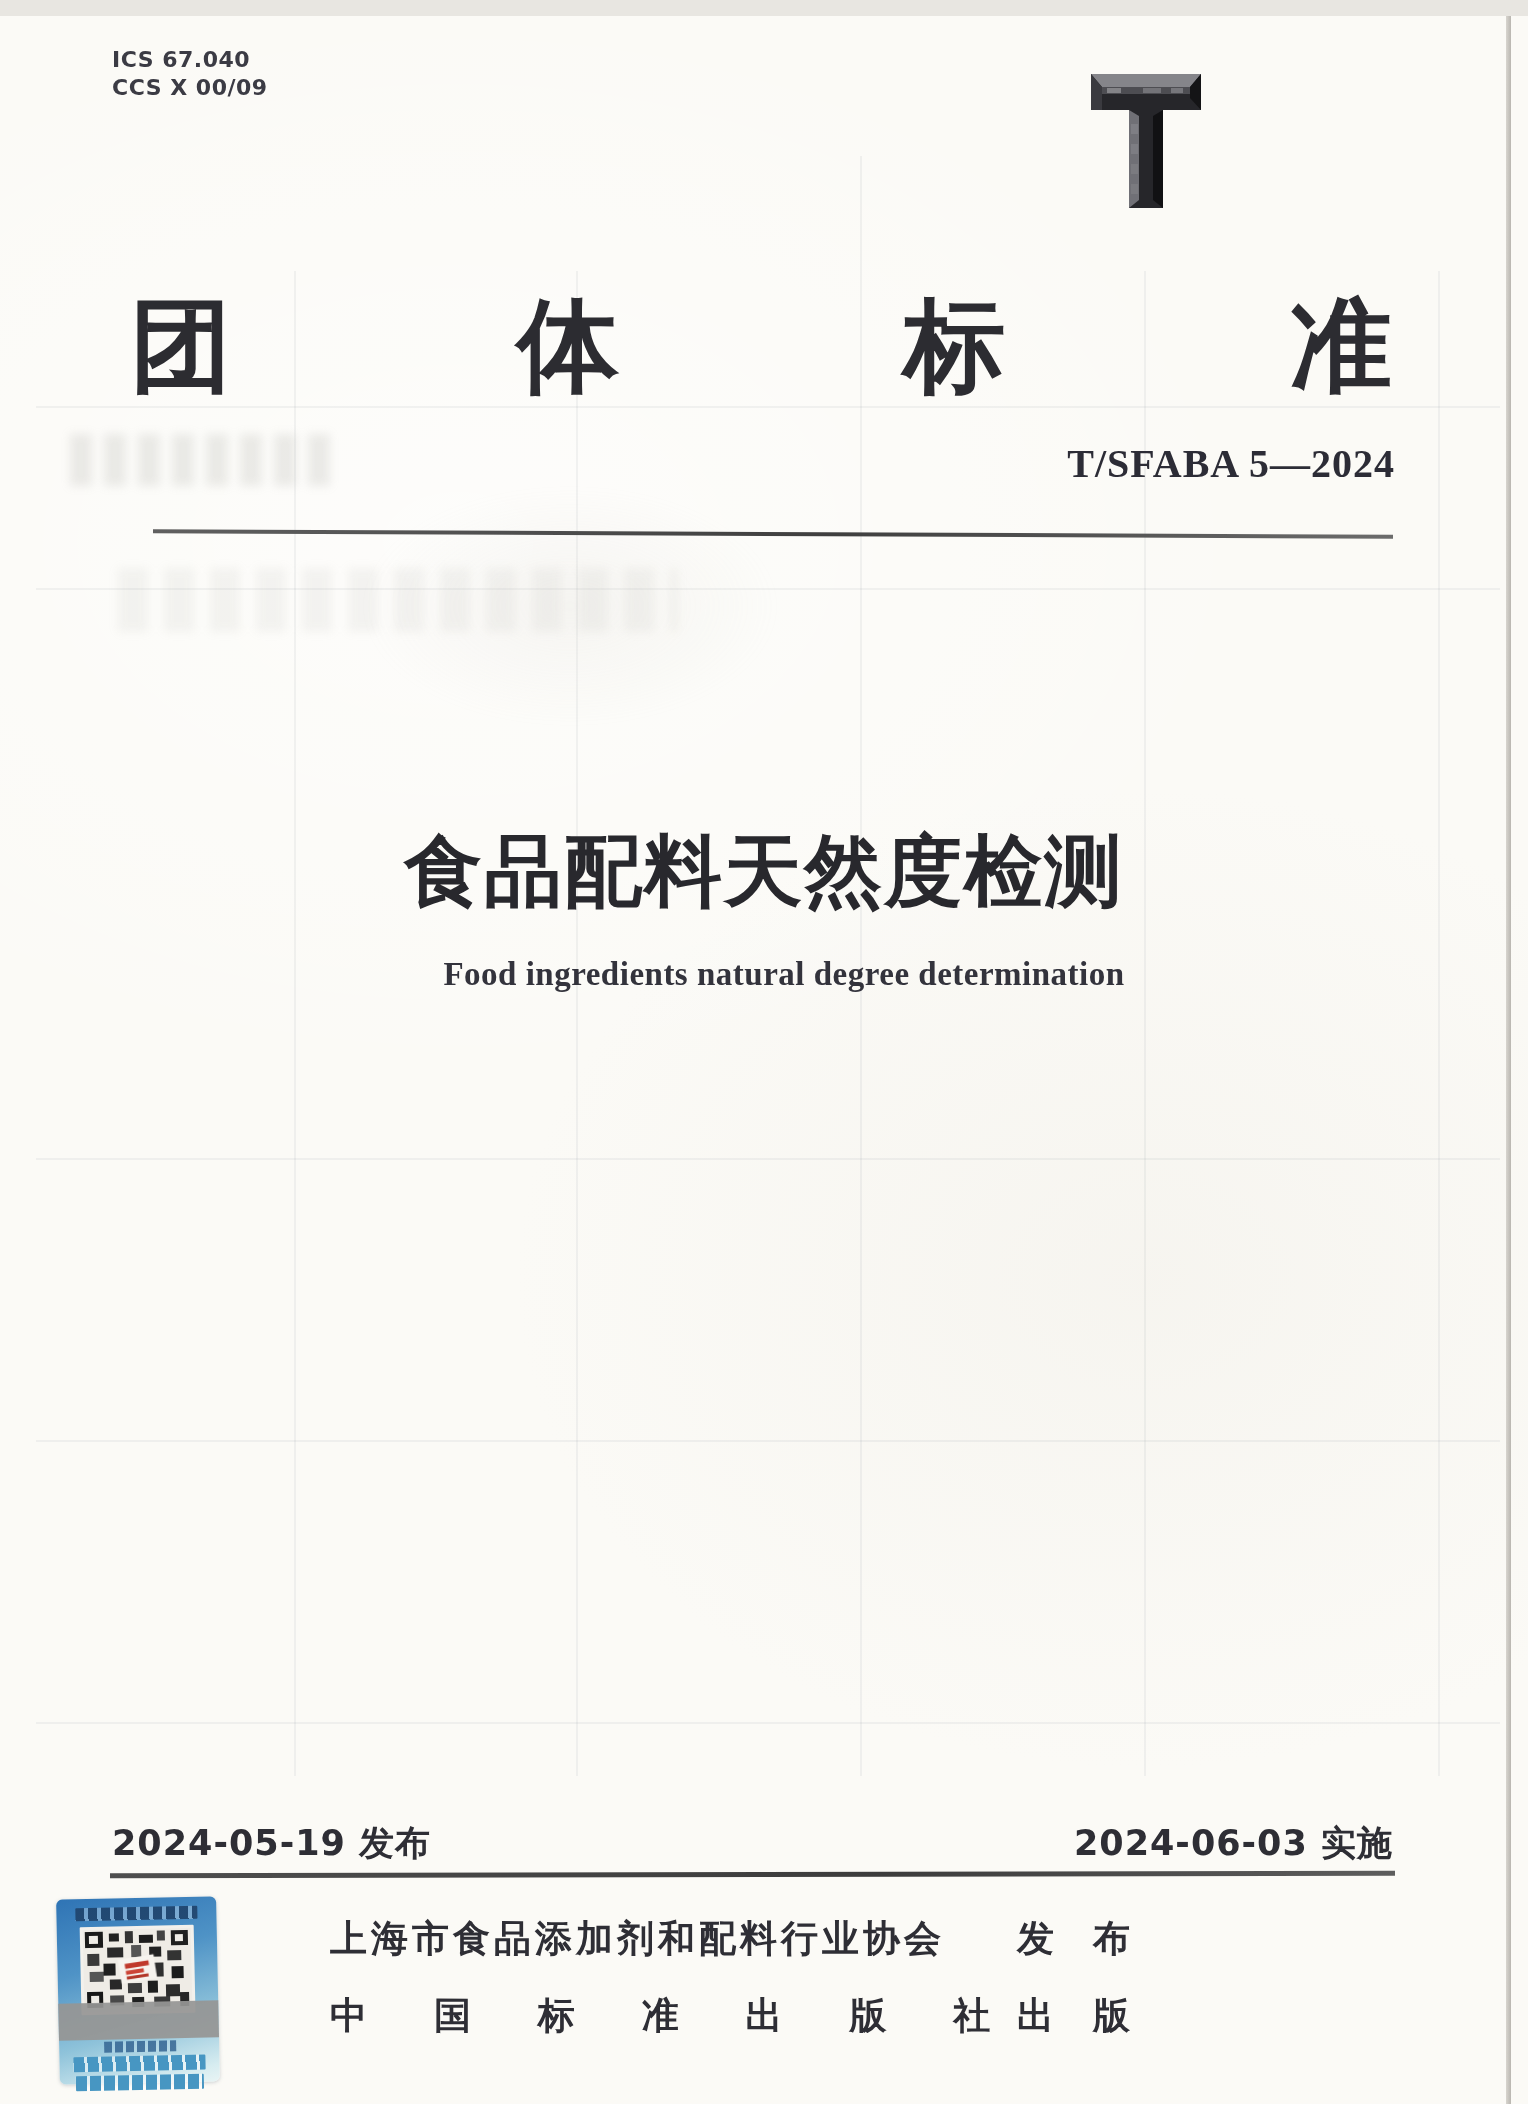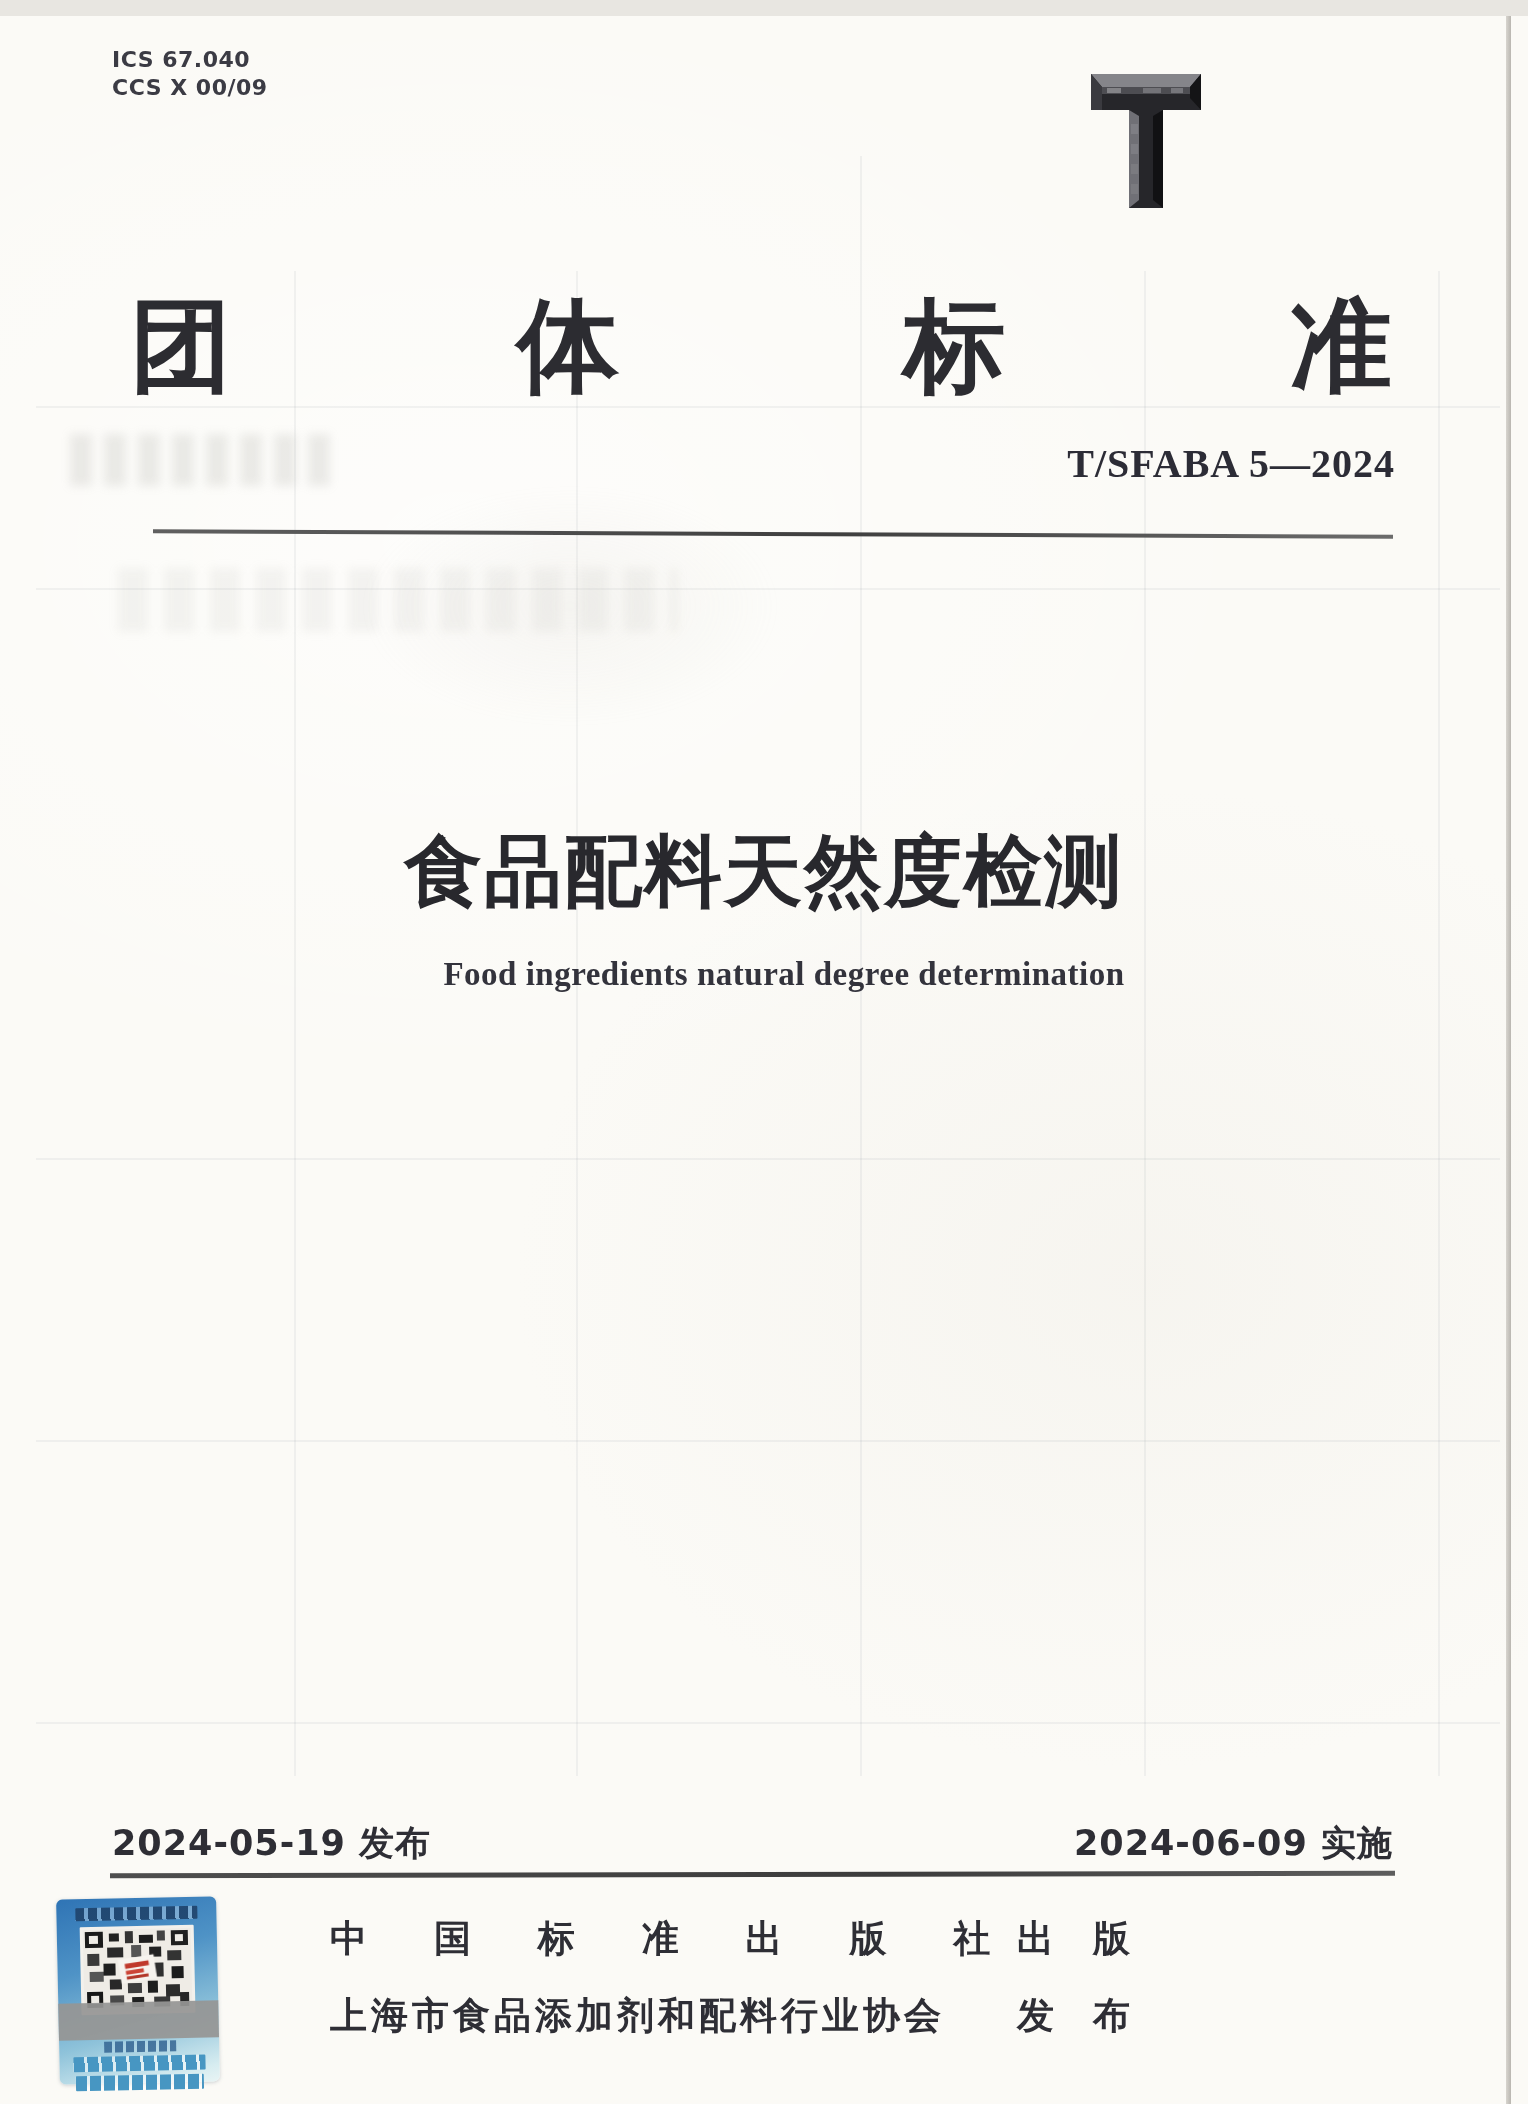--- a/index.html
+++ b/index.html
@@ -135,32 +135,32 @@
   </div>
 
   <div class="std-num">T/SFABA 5—2024</div>
 
   <div class="rule-top"></div>
 
   <div class="title-cn">食品配料天然度检测</div>
   <div class="title-en">Food ingredients natural degree determination</div>
 
   <div class="date issue">2024-05-19 发布</div>
-  <div class="date impl">2024-06-09 实施</div>
+  <div class="date impl">2024-06-03 实施</div>
 
   <div class="rule-bottom"></div>
 
   <div class="pub">
+    <div class="pub-row">
+      <span class="pub-name">上海市食品添加剂和配料行业协会</span>
+      <span class="pub-action">发 布</span>
+    </div>
     <div class="pub-row">
       <span class="pub-name spread">中 国 标 准 出 版 社</span>
       <span class="pub-action">出 版</span>
-    </div>
-    <div class="pub-row">
-      <span class="pub-name">上海市食品添加剂和配料行业协会</span>
-      <span class="pub-action">发 布</span>
     </div>
   </div>
 
   <div class="sticker">
     <div class="microtext"></div>
     <div class="qr-frame">
       <svg width="108" height="82" viewBox="0 0 108 82" style="filter:blur(.5px)">
         <rect width="108" height="82" fill="#efece6"></rect>
         <rect x="2" y="2" width="18" height="16" fill="#1b1b1b"></rect>
         <rect x="6" y="6" width="9" height="8" fill="#efece6"></rect>

